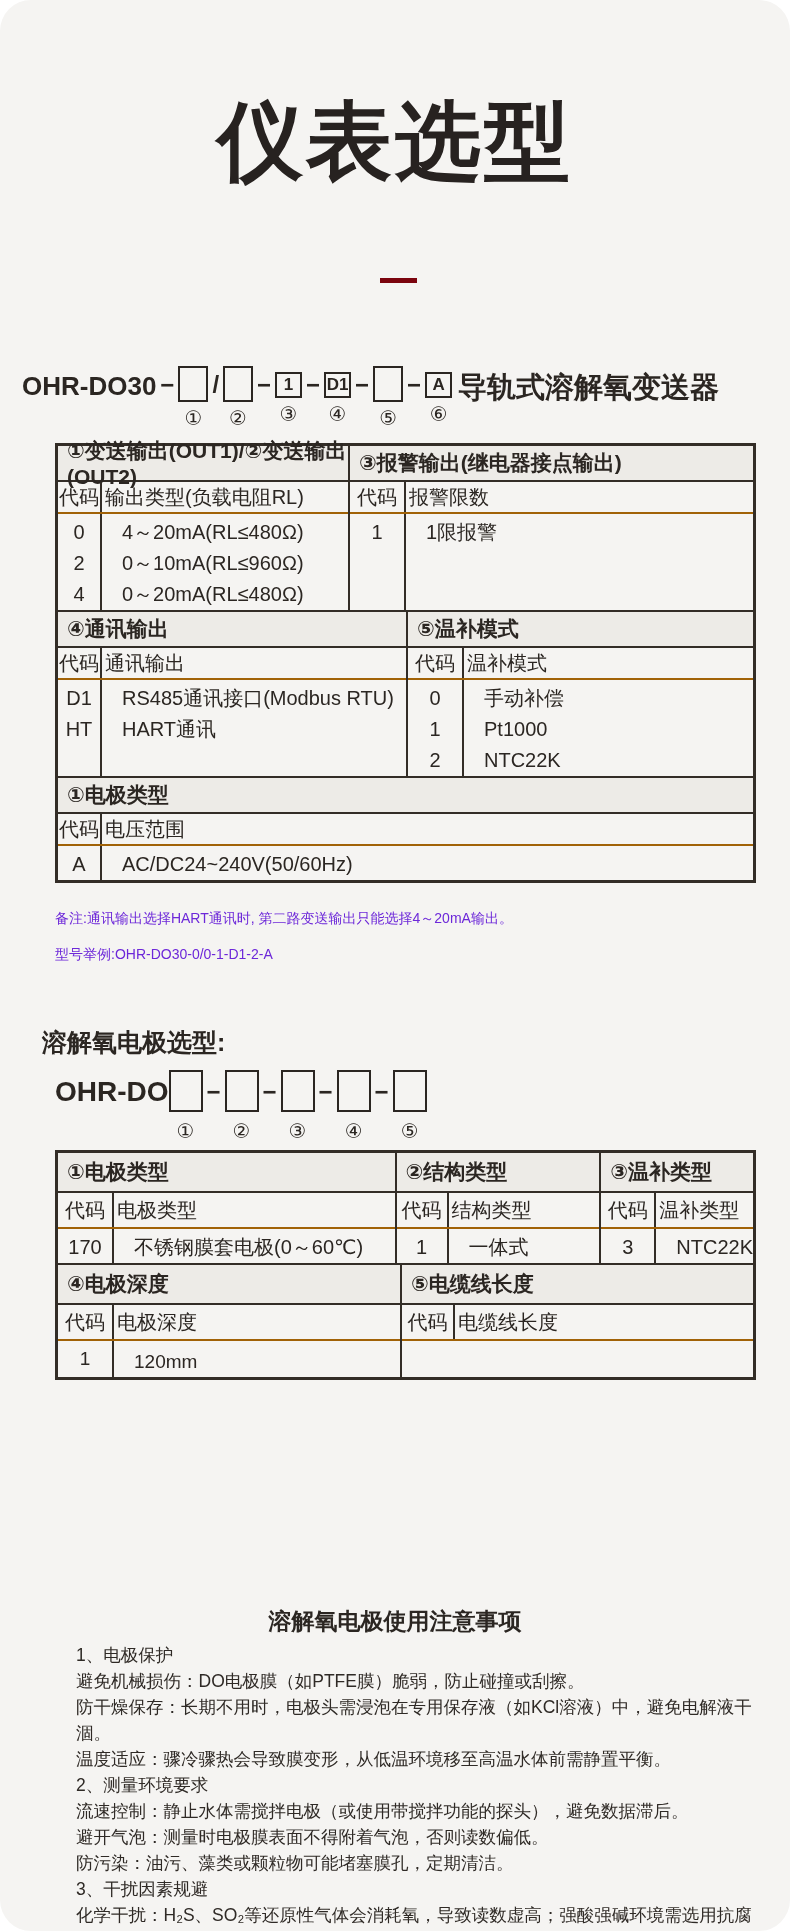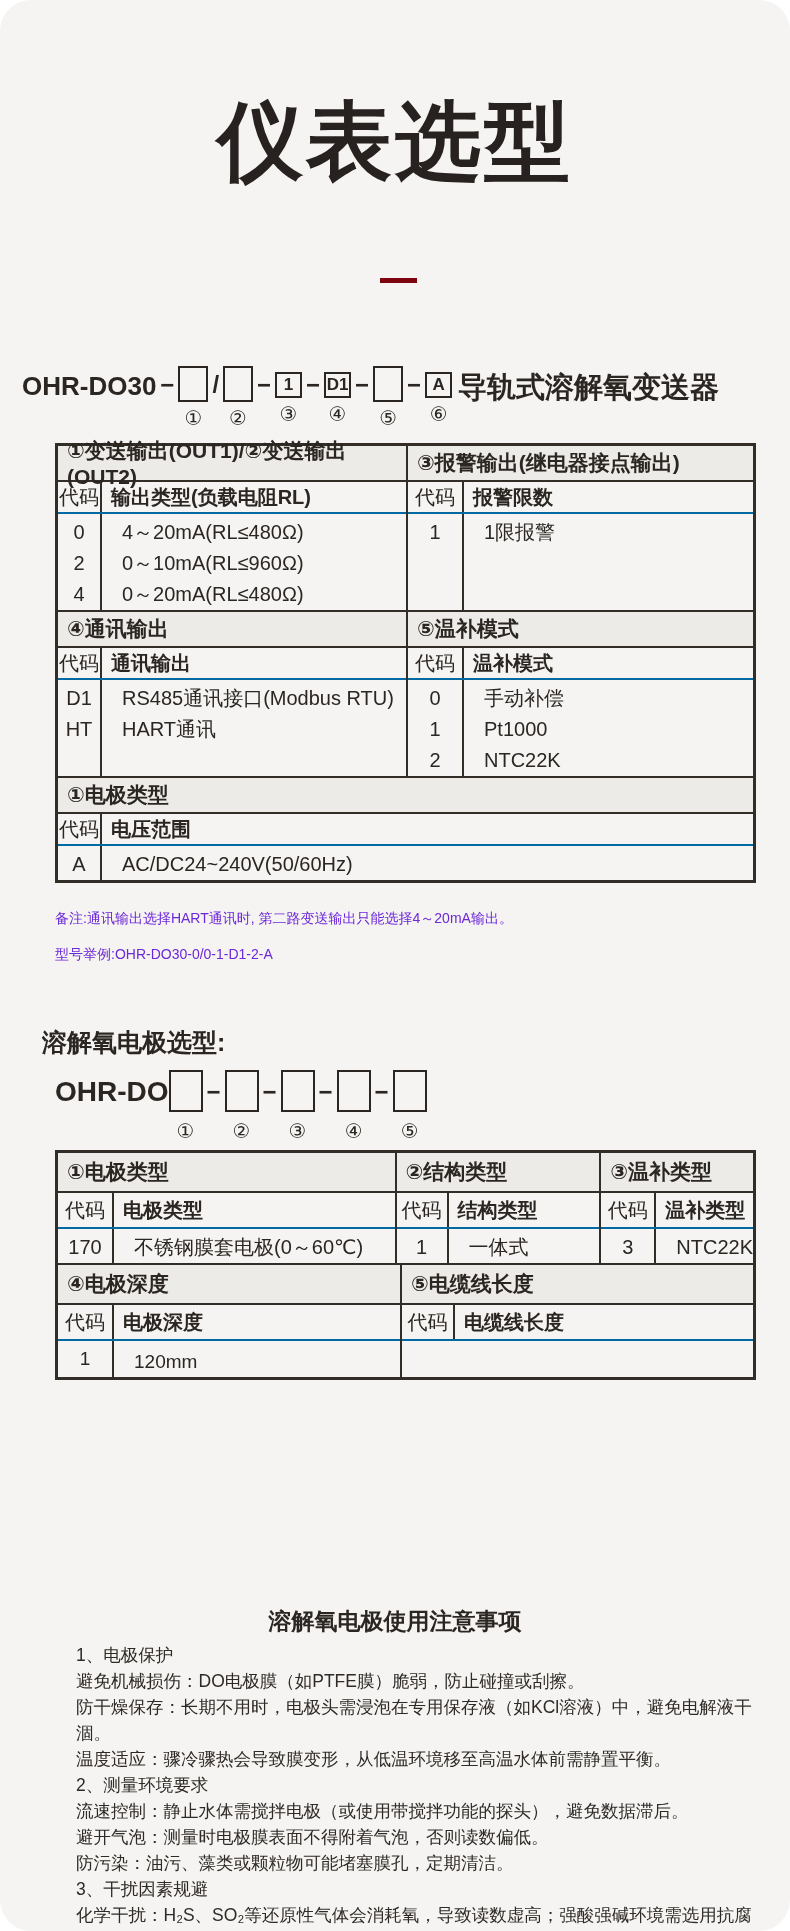--- a/index.html
+++ b/index.html
@@ -29,25 +29,25 @@
   
   .spec-table{position:absolute;left:55px;width:695px;border:3px solid #332d27;box-sizing:content-box;background:#f5f4f2;}
   .band{display:flex;border-bottom:2px solid #332d27;}
   .band:last-child{border-bottom:none;}
   .sec{display:flex;flex-direction:column;border-right:2px solid #332d27;box-sizing:border-box;}
   .sec.last{border-right:none;flex:1;}
   .sec-h{background:#edebe7;border-bottom:2px solid #332d27;font-weight:700;
     padding-left:9px;display:flex;align-items:center;}
   .t1 .sec-h{height:34px;font-size:21px;}
   .t2 .sec-h{height:38px;font-size:21px;}
-  .sub{display:flex;border-bottom:2px solid #0369a1;}
+  .sub{display:flex;border-bottom:2px solid #a16207;}
   .t1 .sub{height:30px;font-size:20px;}
   .t2 .sub{height:34px;font-size:20px;}
   .sub-code{display:flex;align-items:center;justify-content:center;border-right:2px solid #332d27;box-sizing:border-box;}
-  .sub-val{display:flex;align-items:center;padding-left:9px;font-weight:bold;}
+  .sub-val{display:flex;align-items:center;padding-left:3px;}
   .body{display:flex;flex:1;}
   .col{display:flex;flex-direction:column;padding-top:3px;box-sizing:border-box;}
   .col.code{border-right:2px solid #332d27;text-align:center;}
   .col.val{flex:1;}
   .cell{line-height:31px;font-size:20px;white-space:pre-line;}
   .col.code .cell{text-align:center;}
   .col.val .cell{text-align:left;padding-left:20px;}
   .t1 .b1{height:96px;} .t1 .b2{height:96px;} .t1 .b3{height:40px;}
   .t2 .b1{height:92px;} .t2 .b2{height:178px;}
   .t2 .b2 .cell{line-height:30px;font-size:19px;}
@@ -102,21 +102,21 @@
     <span class="msep">−</span>
     <span class="munit sm">
       <span class="mbox">A</span>
       <span class="mcirc">⑥</span>
     </span>
     <span class="msuffix">导轨式溶解氧变送器</span>
   </div>
 
   <div class="spec-table t1" style="top:443px;">
     <div class="band">
-      <div class="sec" style="width:350px;">
+      <div class="sec" style="width:292px;">
         <div class="sec-h">①变送输出(OUT1)/②变送输出(OUT2)</div>
         <div class="sub">
           <span class="sub-code" style="width:44px;">代码</span>
           <span class="sub-val">输出类型(负载电阻RL)</span>
         </div>
         <div class="body b1">
           <div class="col code" style="width:44px;">
               <div class="cell">0</div>
               <div class="cell">2</div>
               <div class="cell">4</div>

